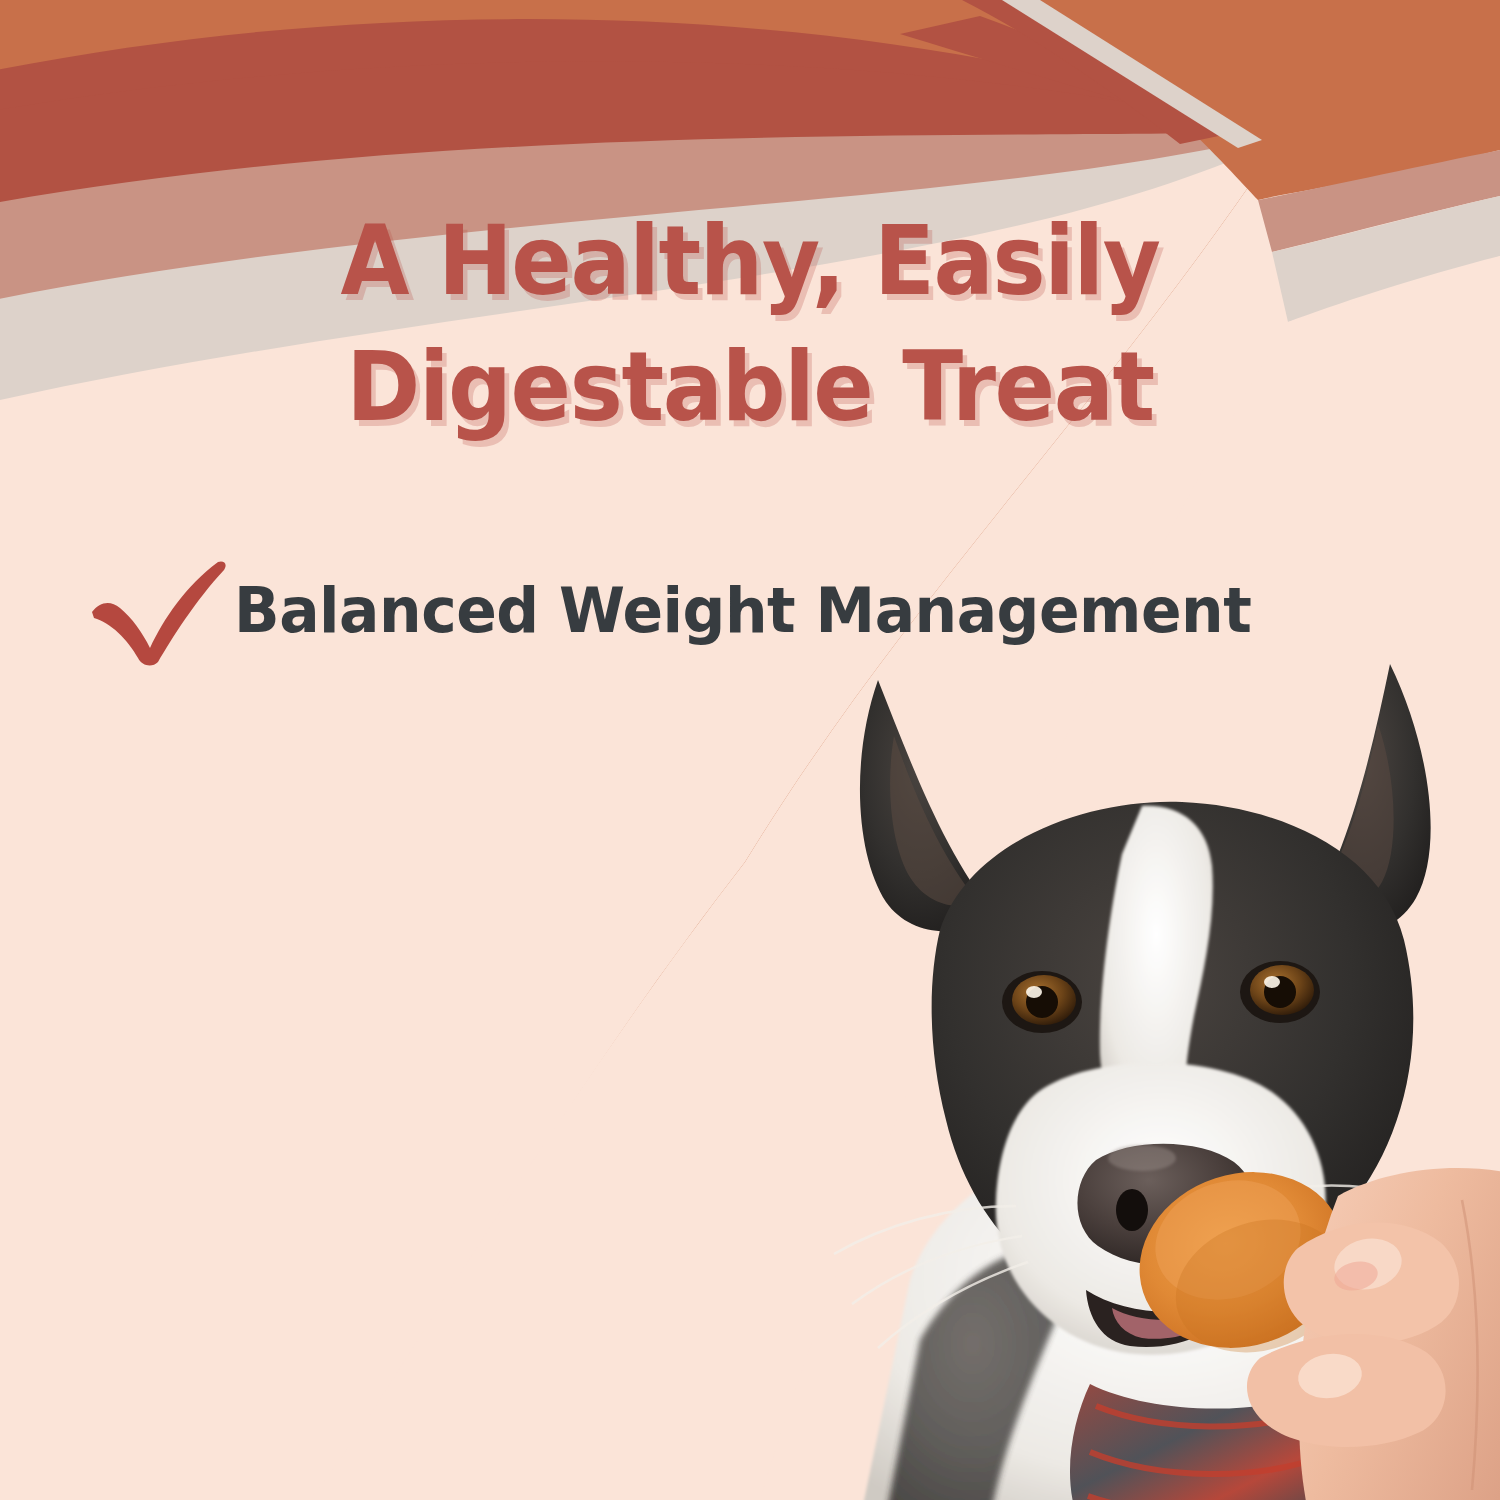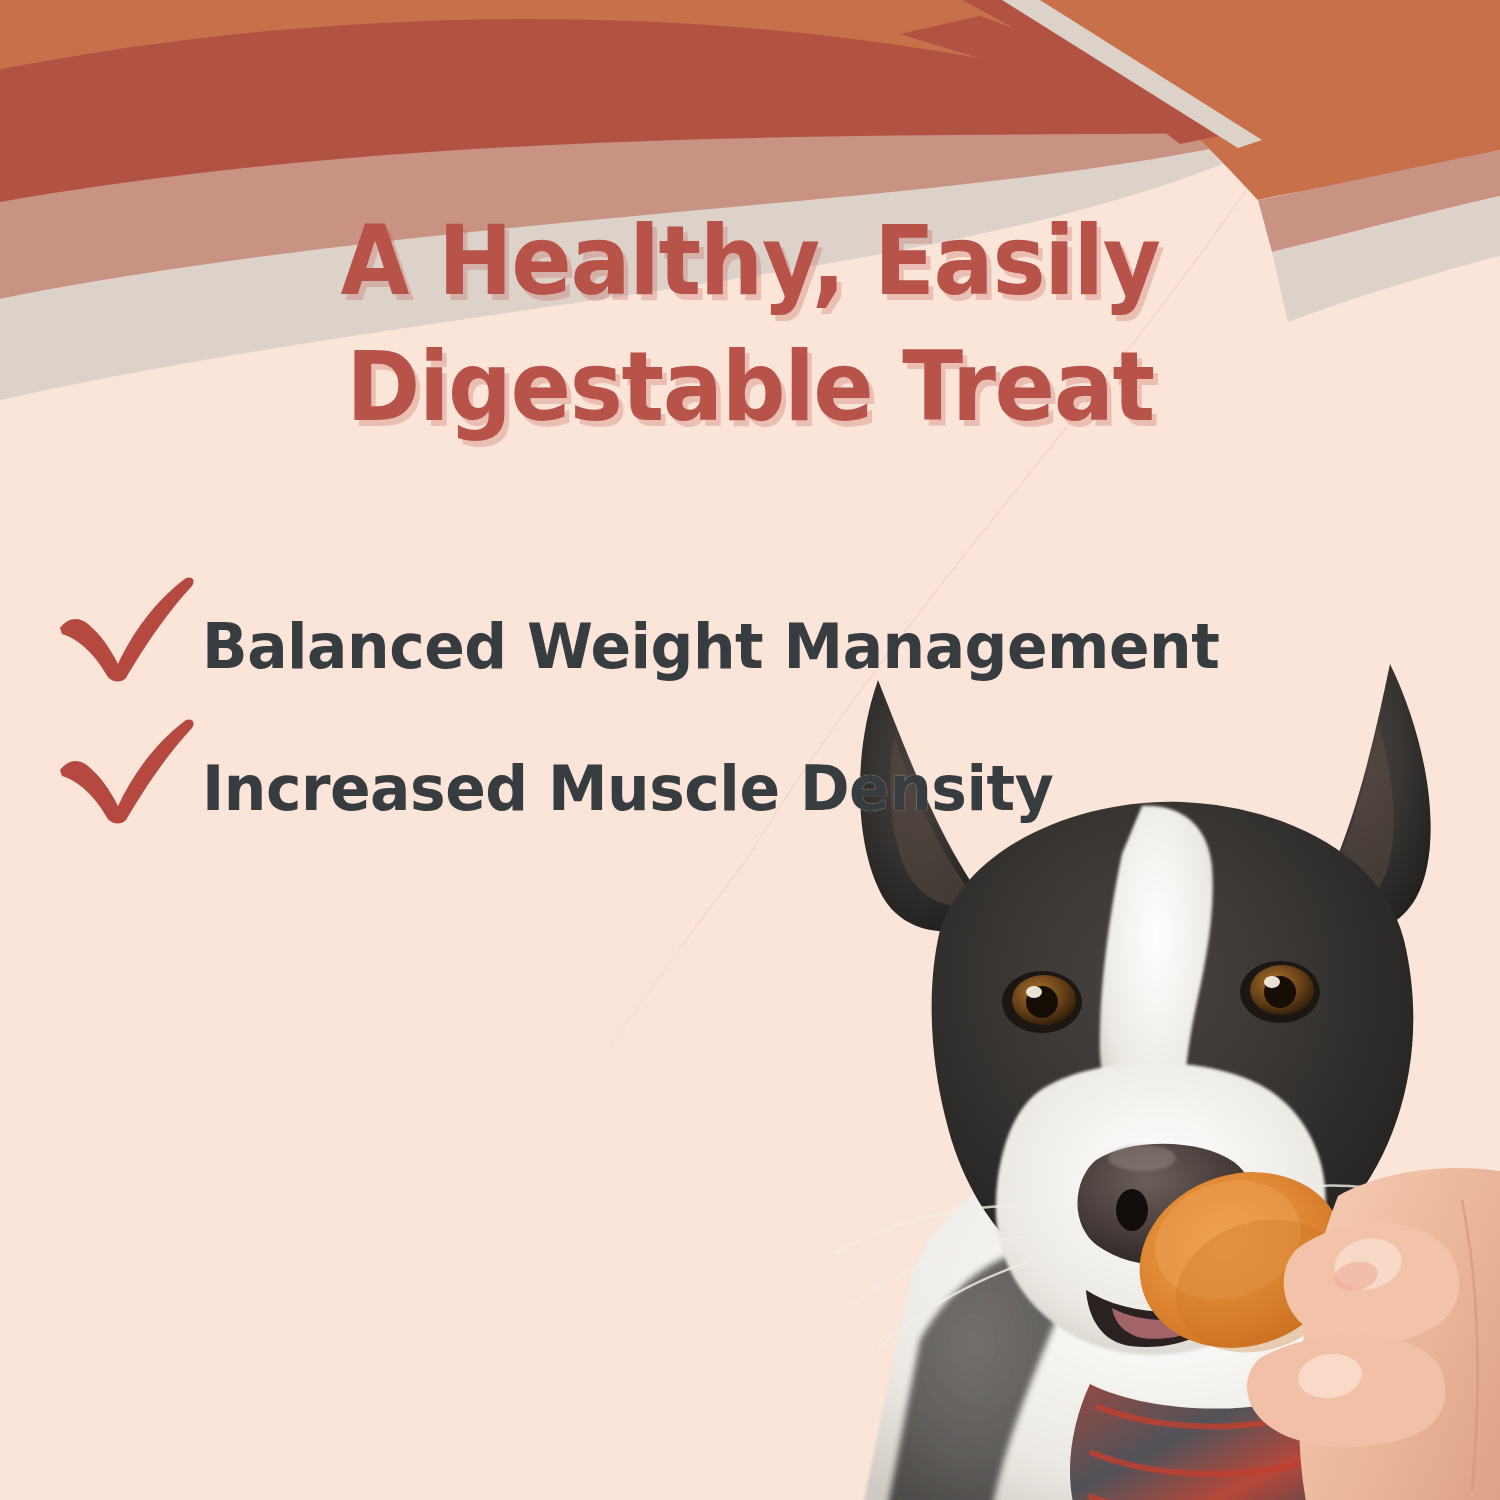--- a/index.html
+++ b/index.html
@@ -47,21 +47,22 @@
     position:absolute;
     left:0; top:540px;
     width:1400px;
     z-index:7;
     list-style:none;
   }
   .benefit-row {
     position:relative;
     height:142px;
     display:flex;
-    align-items:flex-end;
+    align-items:center;
+    padding-left:32px;
   }
   .check-icon {
     position:relative;
     flex:0 0 150px;
     height:110px;
     margin-left:52px;
   }
   .check-icon svg { display:block; width:150px; height:110px; }
   .benefit-label {
     font-family:"DejaVu Sans", sans-serif;
@@ -338,30 +339,19 @@
         <svg viewBox="0 0 150 110">
           <path d="M 8 56 C 16 46, 26 44, 36 52 C 48 62, 58 76, 66 92
                    C 80 62, 102 30, 134 6 C 140 4, 144 8, 140 14
                    C 112 44, 88 82, 74 106 C 68 112, 58 110, 54 102
                    C 44 84, 26 66, 10 62 Z" fill="#B5483F"></path>
         </svg>
       </span>
       <span class="benefit-label">Balanced Weight Management</span>
     </li>
 
-    <li class="benefit-row">
-      <span class="check-icon">
-        <svg viewBox="0 0 150 110">
-          <path d="M 8 56 C 16 46, 26 44, 36 52 C 48 62, 58 76, 66 92
-                   C 80 62, 102 30, 134 6 C 140 4, 144 8, 140 14
-                   C 112 44, 88 82, 74 106 C 68 112, 58 110, 54 102
-                   C 44 84, 26 66, 10 62 Z" fill="#B5483F"></path>
-        </svg>
-      </span>
-      <span class="benefit-label">Increased Muscle Density</span>
-    </li>
 
 
 
 
   </ul>
 
 </div>
 
 </body></html>

